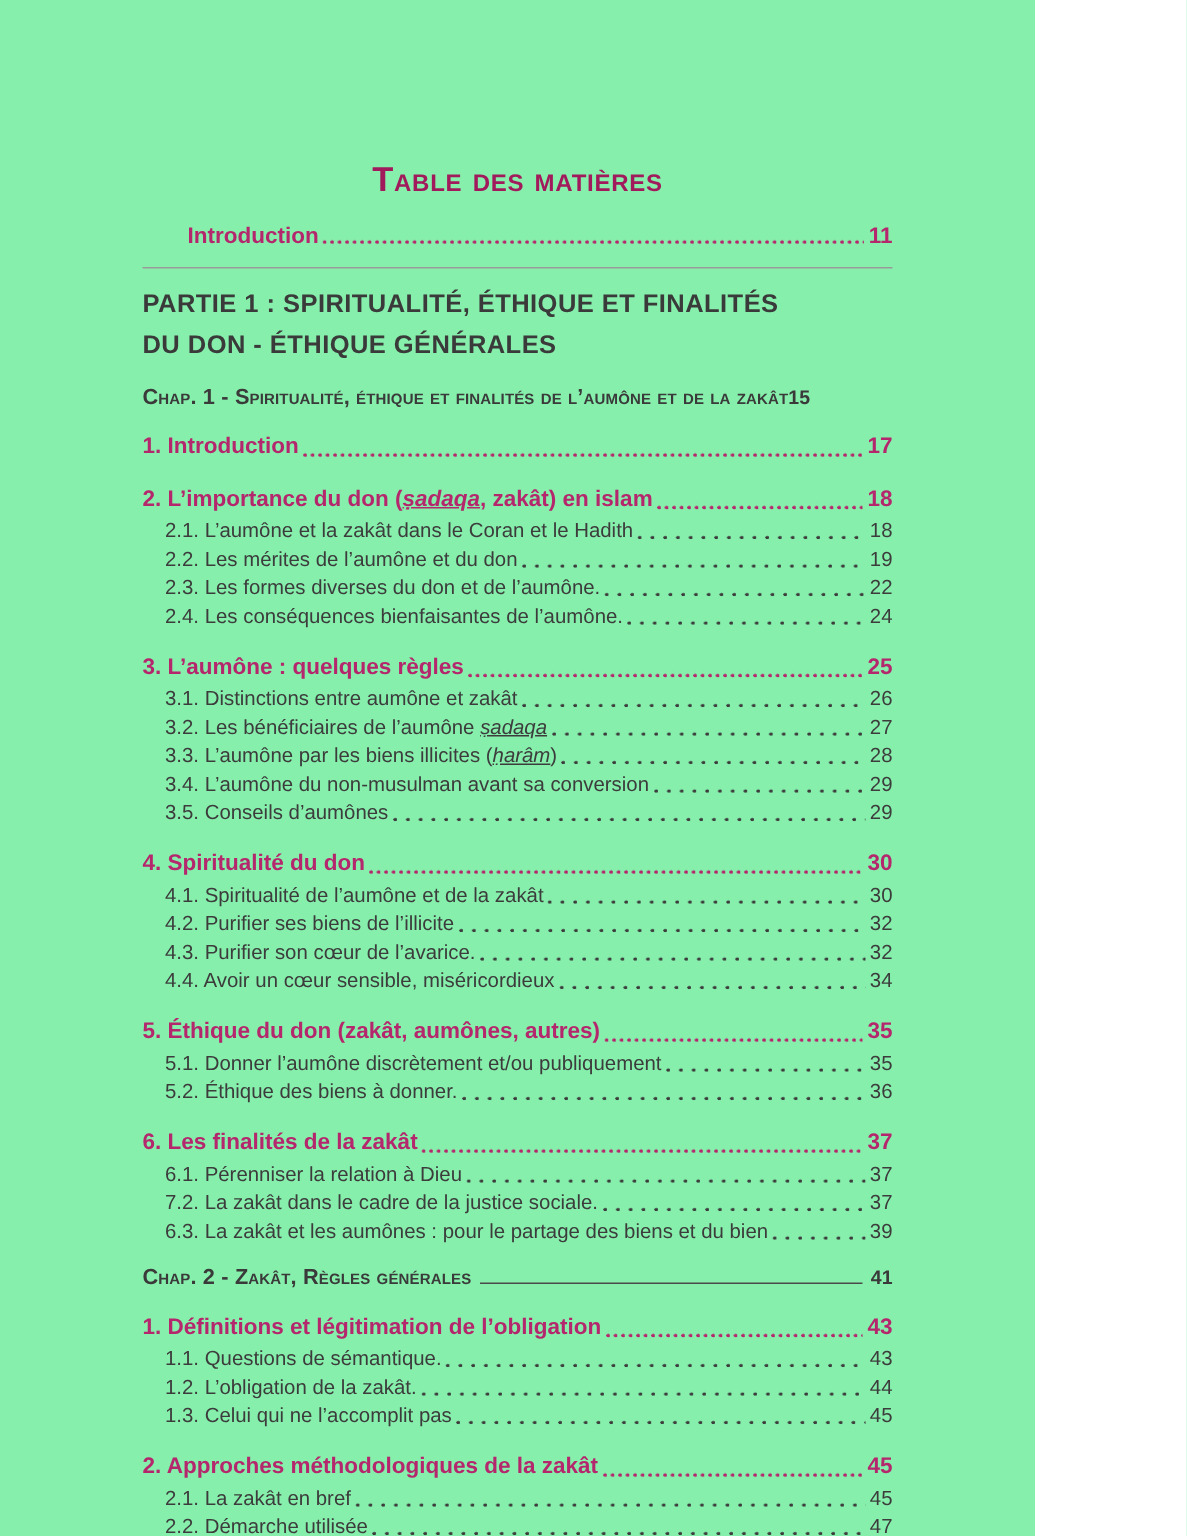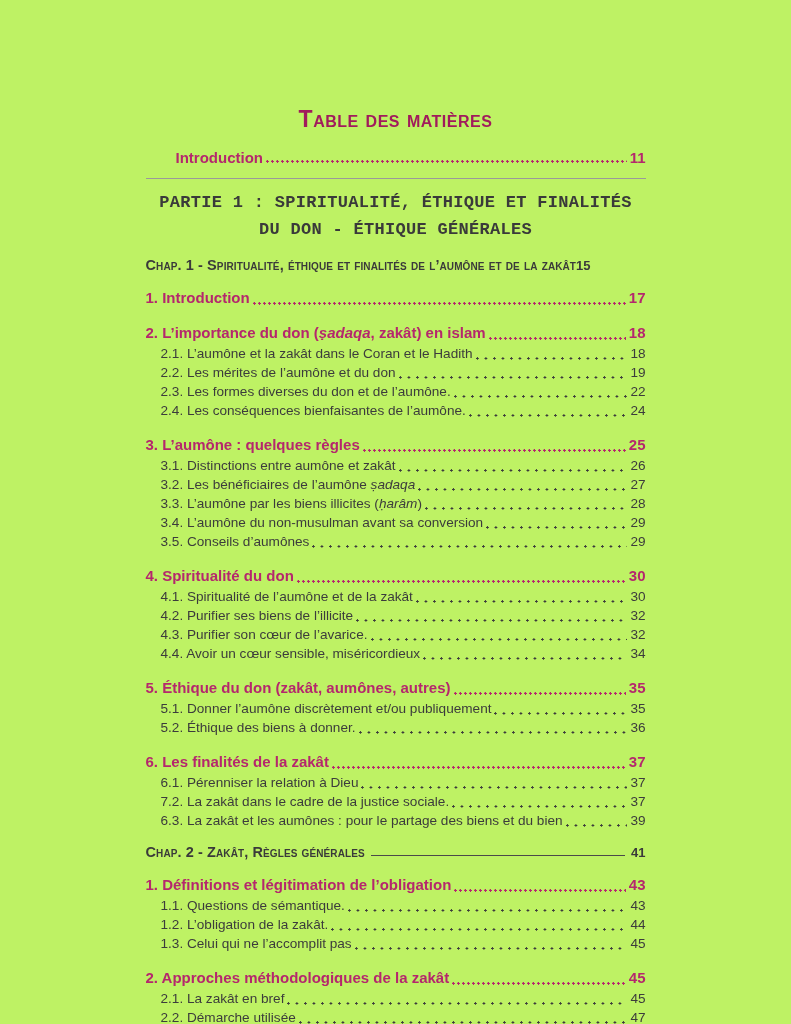--- a/index.html
+++ b/index.html
@@ -3,21 +3,21 @@
 <meta charset="utf-8">
 <style>
   * { margin: 0; padding: 0; box-sizing: border-box; }
   html, body { background: #ffffff; }
   body {
     width: 791px; height: 1024px;
     font-family: "Liberation Sans", "DejaVu Sans", sans-serif;
     color: var(--text, #3c3c3c);
     overflow: hidden;
   }
-  .page { width: 791px; height: 1024px; background: #bef264; }
+  .page { width: 690px; height: 1024px; background: #86efac; }
   .inner { width: 500px; margin: 0 auto; padding-top: 106px; }
 
   .title {
     text-align: center;
     font-variant: small-caps;
     font-weight: 700;
     font-size: 23px;
     letter-spacing: 0.5px;
     color: var(--accent-dark, #a11b5c);
     margin-bottom: 16px;
@@ -30,28 +30,27 @@
   .leader { flex: 1 1 auto; height: 5px; align-self: flex-end; margin: 0 3px 3px 3px; background-repeat: repeat-x; background-position: left bottom; min-width: 12px; }
   .leader-dense  { background-image: radial-gradient(circle at 1.4px 3.4px, var(--accent, #b5276d) 1.1px, rgba(0,0,0,0) 1.35px); background-size: 5px 5px; }
   .leader-spaced { background-image: radial-gradient(circle at 1.4px 3.4px, #3c3c3c 1.05px, rgba(0,0,0,0) 1.3px); background-size: 8.5px 5px; }
   .leader-line   { background: none; border-bottom: 1.2px solid #4a4a4a; height: 0; margin: 0 6px 4px 6px; }
 
   .intro-row { font-size: 15px; font-weight: 700; color: var(--accent, #b5276d); margin-left: 30px; }
 
   .divider { border: none; border-top: 1px solid #9a9a9a; margin: 12px 0 10px 0; }
 
   .part-heading {
-    text-align: center;
+    text-align: left;
     font-weight: 700;
     font-size: 17px;
     letter-spacing: 0.3px;
     color: #3a3a3a;
     line-height: 27px;
     margin: 4px 0 10px 0;
-    font-family: Liberation Mono, monospace;
   }
 
   .chap-row { margin: 14px 0 5px 0; font-weight: 700; color: #3a3a3a; }
   .chap-label { font-variant: small-caps; font-size: 14.5px; letter-spacing: 0.1px; white-space: nowrap; }
   .chap-page { font-size: 13px; }
   .chap-row.no-leader .chap-page { margin-left: 0; }
 
   .lvl1 {
     font-size: 15px; font-weight: 600;
     color: var(--accent, #b5276d);
@@ -60,21 +59,21 @@
   .lvl1 .pg { color: var(--accent, #b5276d); }
   .lvl2 {
     font-size: 13.6px; font-weight: 400;
     color: #3c3c3c;
     line-height: 19px;
     padding-left: 15px;
     justify-content: center;
   }
   .lvl2 .pg { color: #3c3c3c; }
   .lvl2 .lbl { white-space: normal; }
-  i { font-style: italic; }
+  i { font-style: italic; text-decoration: underline; }
 </style>
 </head>
 <body>
 
 <div class="page">
   <div class="inner">
 
     <h1 class="title">Table des matières</h1>
 
     <div class="row intro-row">

